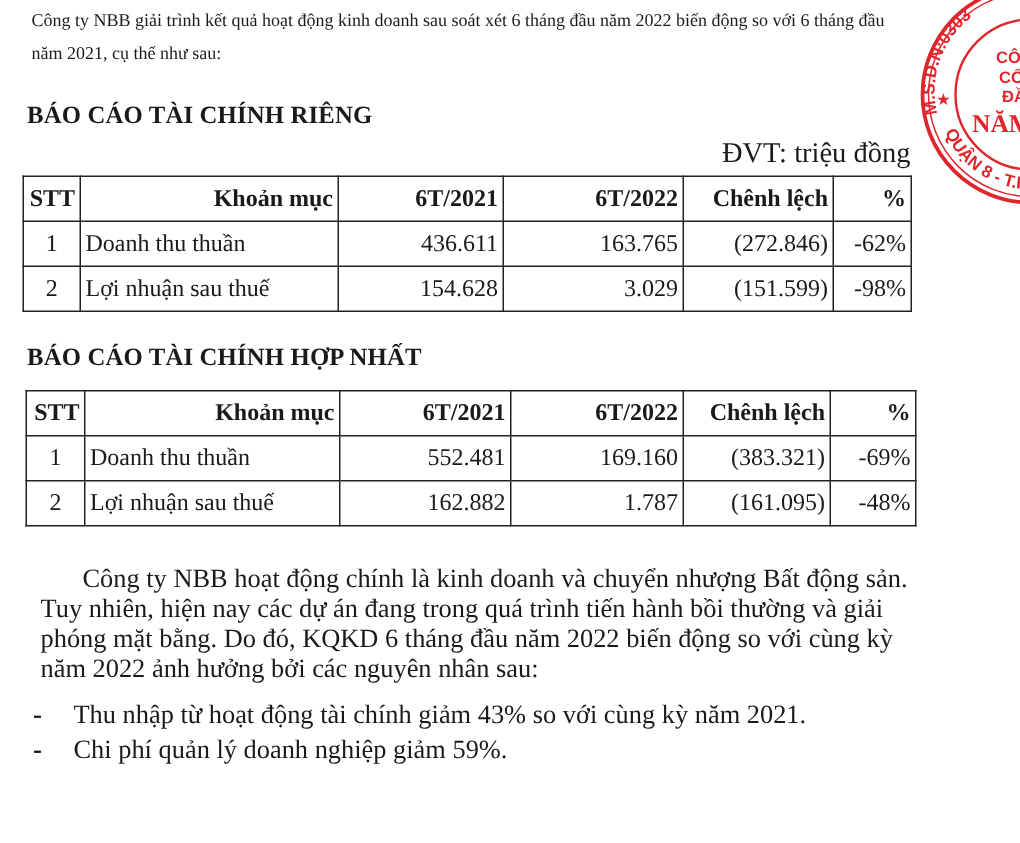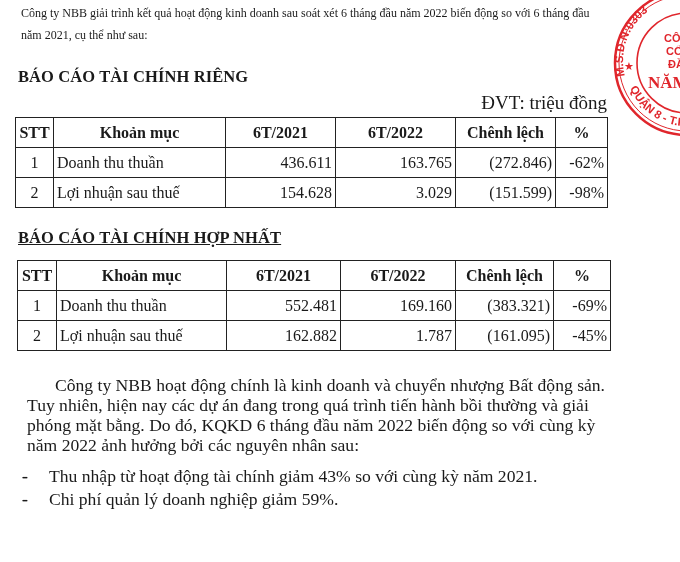--- a/index.html
+++ b/index.html
@@ -46,21 +46,21 @@
       table-layout: fixed;
     }
     table.fin th, table.fin td {
       border: 1.4px solid #222;
       height: 29px;
       padding: 0 3px;
       white-space: nowrap;
     }
     table.fin th {
       font-weight: bold;
-      text-align: center;
+      text-align: right;
       margin-top: 29px;
     }
     table.fin td.stt { text-align: center; }
     table.fin td.item { text-align: left; }
     table.fin td.num { text-align: right; }
     .para {
       position: absolute;
       left: 23px;
       top: 371px;
       width: 580px;
@@ -160,21 +160,21 @@
       <td class="stt">2</td>
       <td class="item">Lợi nhuận sau thuế</td>
       <td class="num">154.628</td>
       <td class="num">3.029</td>
       <td class="num">(151.599)</td>
       <td class="num">-98%</td>
     </tr>
   </tbody>
 </table>
 
-<h2 class="section-title" style="top:228px;text-decoration:underline;">BÁO CÁO TÀI CHÍNH HỢP NHẤT</h2>
+<h2 class="section-title" style="top:228px;">BÁO CÁO TÀI CHÍNH HỢP NHẤT</h2>
 
 <table class="fin" style="left:17px; top:260px; width:593px;">
   <colgroup>
     <col style="width:39px">
       <col style="width:170px">
       <col style="width:114px">
       <col style="width:115px">
       <col style="width:98px">
       <col style="width:57px">
   </colgroup>
@@ -196,21 +196,21 @@
       <td class="num">169.160</td>
       <td class="num">(383.321)</td>
       <td class="num">-69%</td>
     </tr>
     <tr>
       <td class="stt">2</td>
       <td class="item">Lợi nhuận sau thuế</td>
       <td class="num">162.882</td>
       <td class="num">1.787</td>
       <td class="num">(161.095)</td>
-      <td class="num">-45%</td>
+      <td class="num">-48%</td>
     </tr>
   </tbody>
 </table>
 
 <p class="para">Công ty NBB hoạt động chính là kinh doanh và chuyển nhượng Bất động sản. Tuy nhiên, hiện nay các dự án đang trong quá trình tiến hành bồi thường và giải phóng mặt bằng. Do đó, KQKD 6 tháng đầu năm 2022 biến động so với cùng kỳ năm 2022 ảnh hưởng bởi các nguyên nhân sau:</p>
 
 <ul class="reasons">
   <li>
     <span class="dash">-</span>
   </li>

